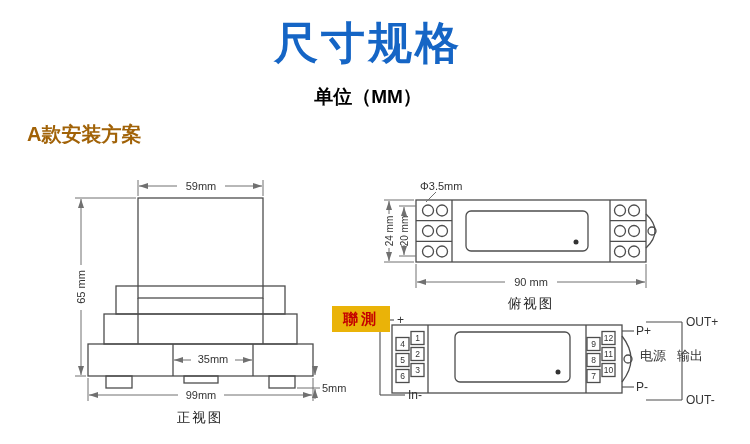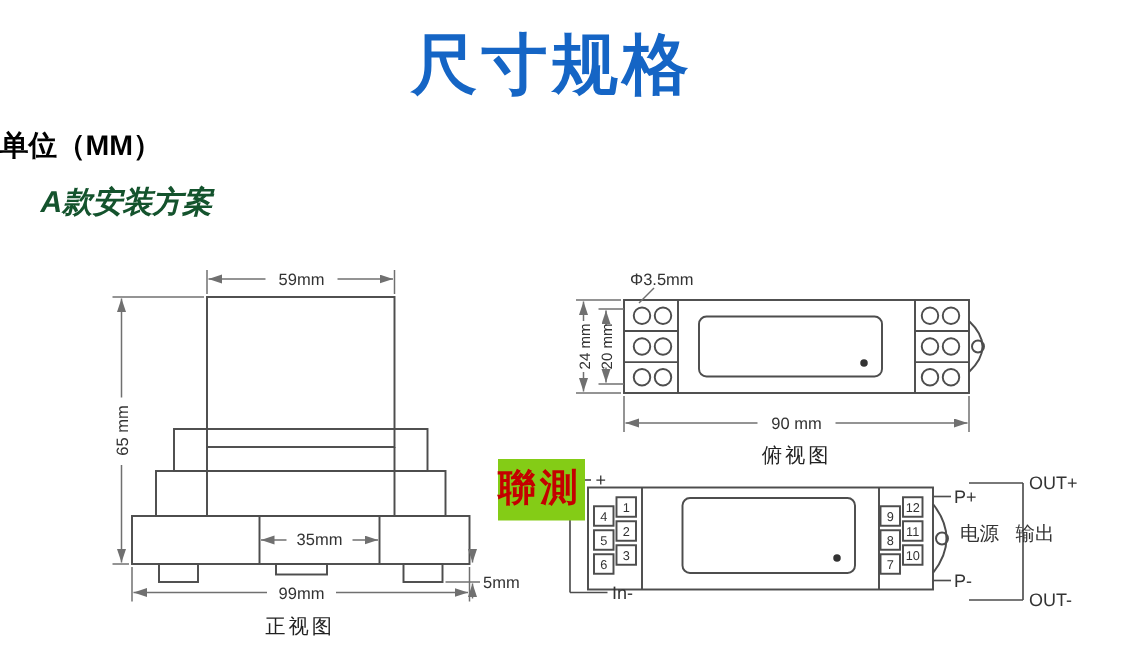--- a/index.html
+++ b/index.html
@@ -1,30 +1,30 @@
 <!DOCTYPE html>
 <html><head>
 <meta charset="utf-8">
 <style>
   * { margin:0; padding:0; box-sizing:border-box; }
   html,body { background:#fff; }
   body { font-family:"Liberation Sans","DejaVu Sans",sans-serif; }
   .page { position:relative; width:736px; height:444px; background:#fff; overflow:hidden; }
   .title { position:absolute; top:14px; left:0; width:100%; text-align:center;
            font-size:44px; font-weight:bold; color:#1565c5; letter-spacing:3px; }
-  .subtitle { position:absolute; top:84px; left:0; width:100%; text-align:left;
+  .subtitle { position:absolute; top:84px; left:0; width:100%; text-align:center;
               font-size:19px; font-weight:600; color:#000; }
-  .heading { position:absolute; top:121px; left:27px; font-size:20px; font-weight:bold; color:#14532d;font-style:italic; }
+  .heading { position:absolute; top:121px; left:27px; font-size:20px; font-weight:bold; color:#a16207; }
   svg.drawing { position:absolute; }
   .front-view  { left:58px;  top:168px; }
   .top-view    { left:378px; top:178px; }
   .wiring-view { left:320px; top:298px; }
-  .watermark { position:absolute; left:332px; top:306px; width:58px; background:#84cc16;
-               color:#c40000; font-weight:bold; font-size:25px; line-height:1.42;
-               text-align:left; letter-spacing:3px; padding:2px 0 3px 0; z-index:5; }
+  .watermark { position:absolute; left:332px; top:306px; width:58px; background:#eab308;
+               color:#c40000; font-weight:bold; font-size:15px; line-height:1.42;
+               text-align:center; letter-spacing:3px; padding:2px 0 3px 0; z-index:5; }
   svg text { font-family:"Liberation Sans","DejaVu Sans",sans-serif; fill:#333; }
   .cap { font-size:13.5px; fill:#222; letter-spacing:2px; }
   .dim { font-size:11px; }
   .tnum { font-size:8.5px; }
   .lead { font-size:12px; }
   .cjk { font-size:13px; }
   .body-lines rect, .body-lines line, .body-lines circle, .body-lines path
     { stroke:#4d4d4d; stroke-width:1.3; fill:none; }
   .dims line { stroke:#707070; stroke-width:1; fill:none; }
   .leads line { stroke:#4d4d4d; stroke-width:1.1; fill:none; }

